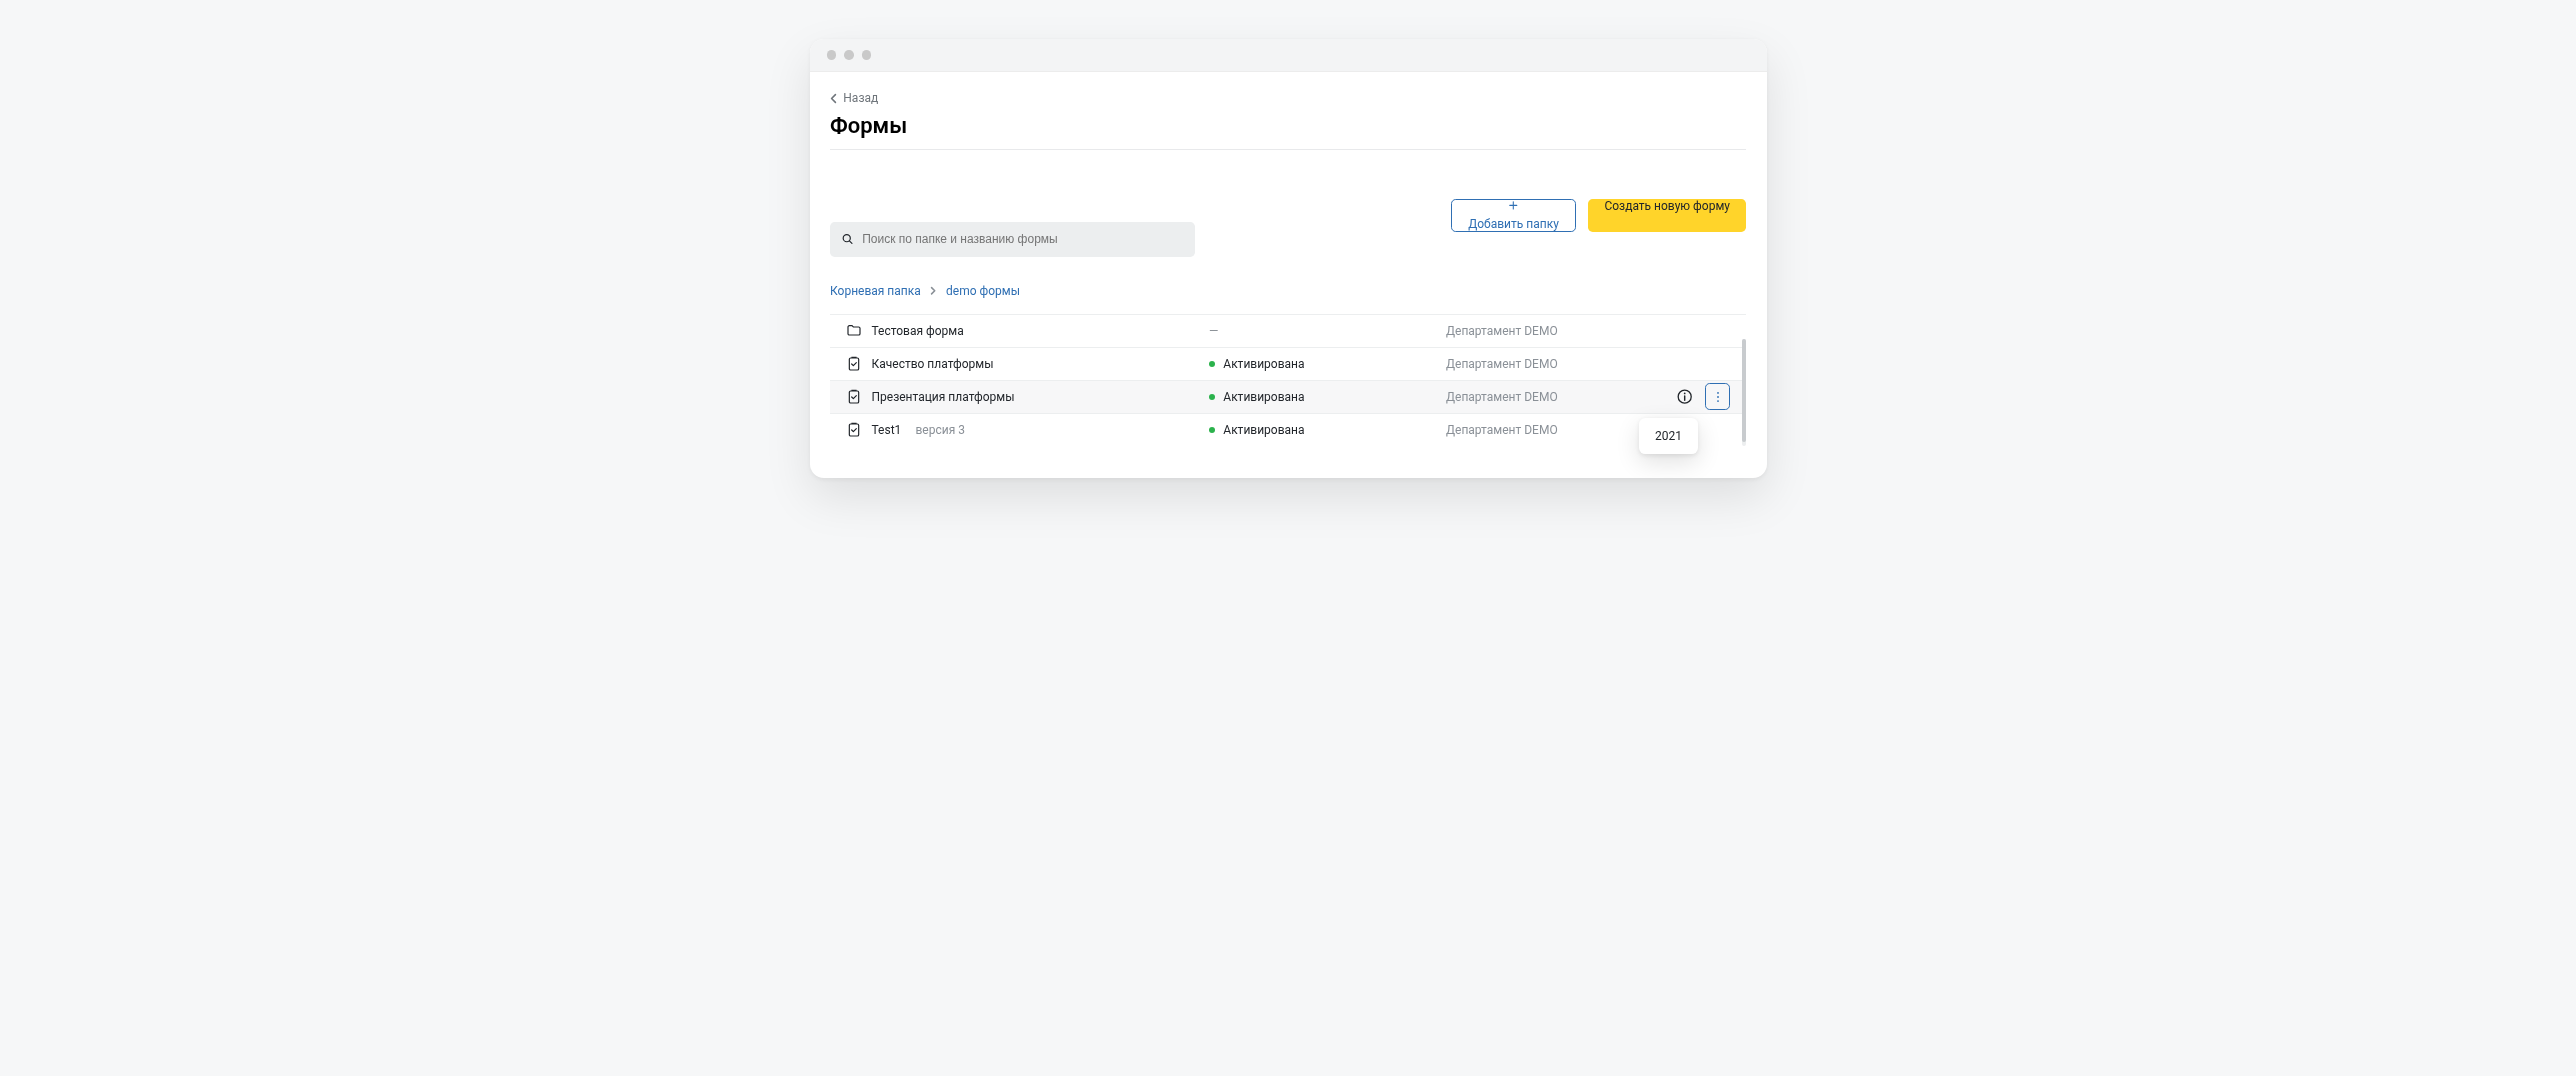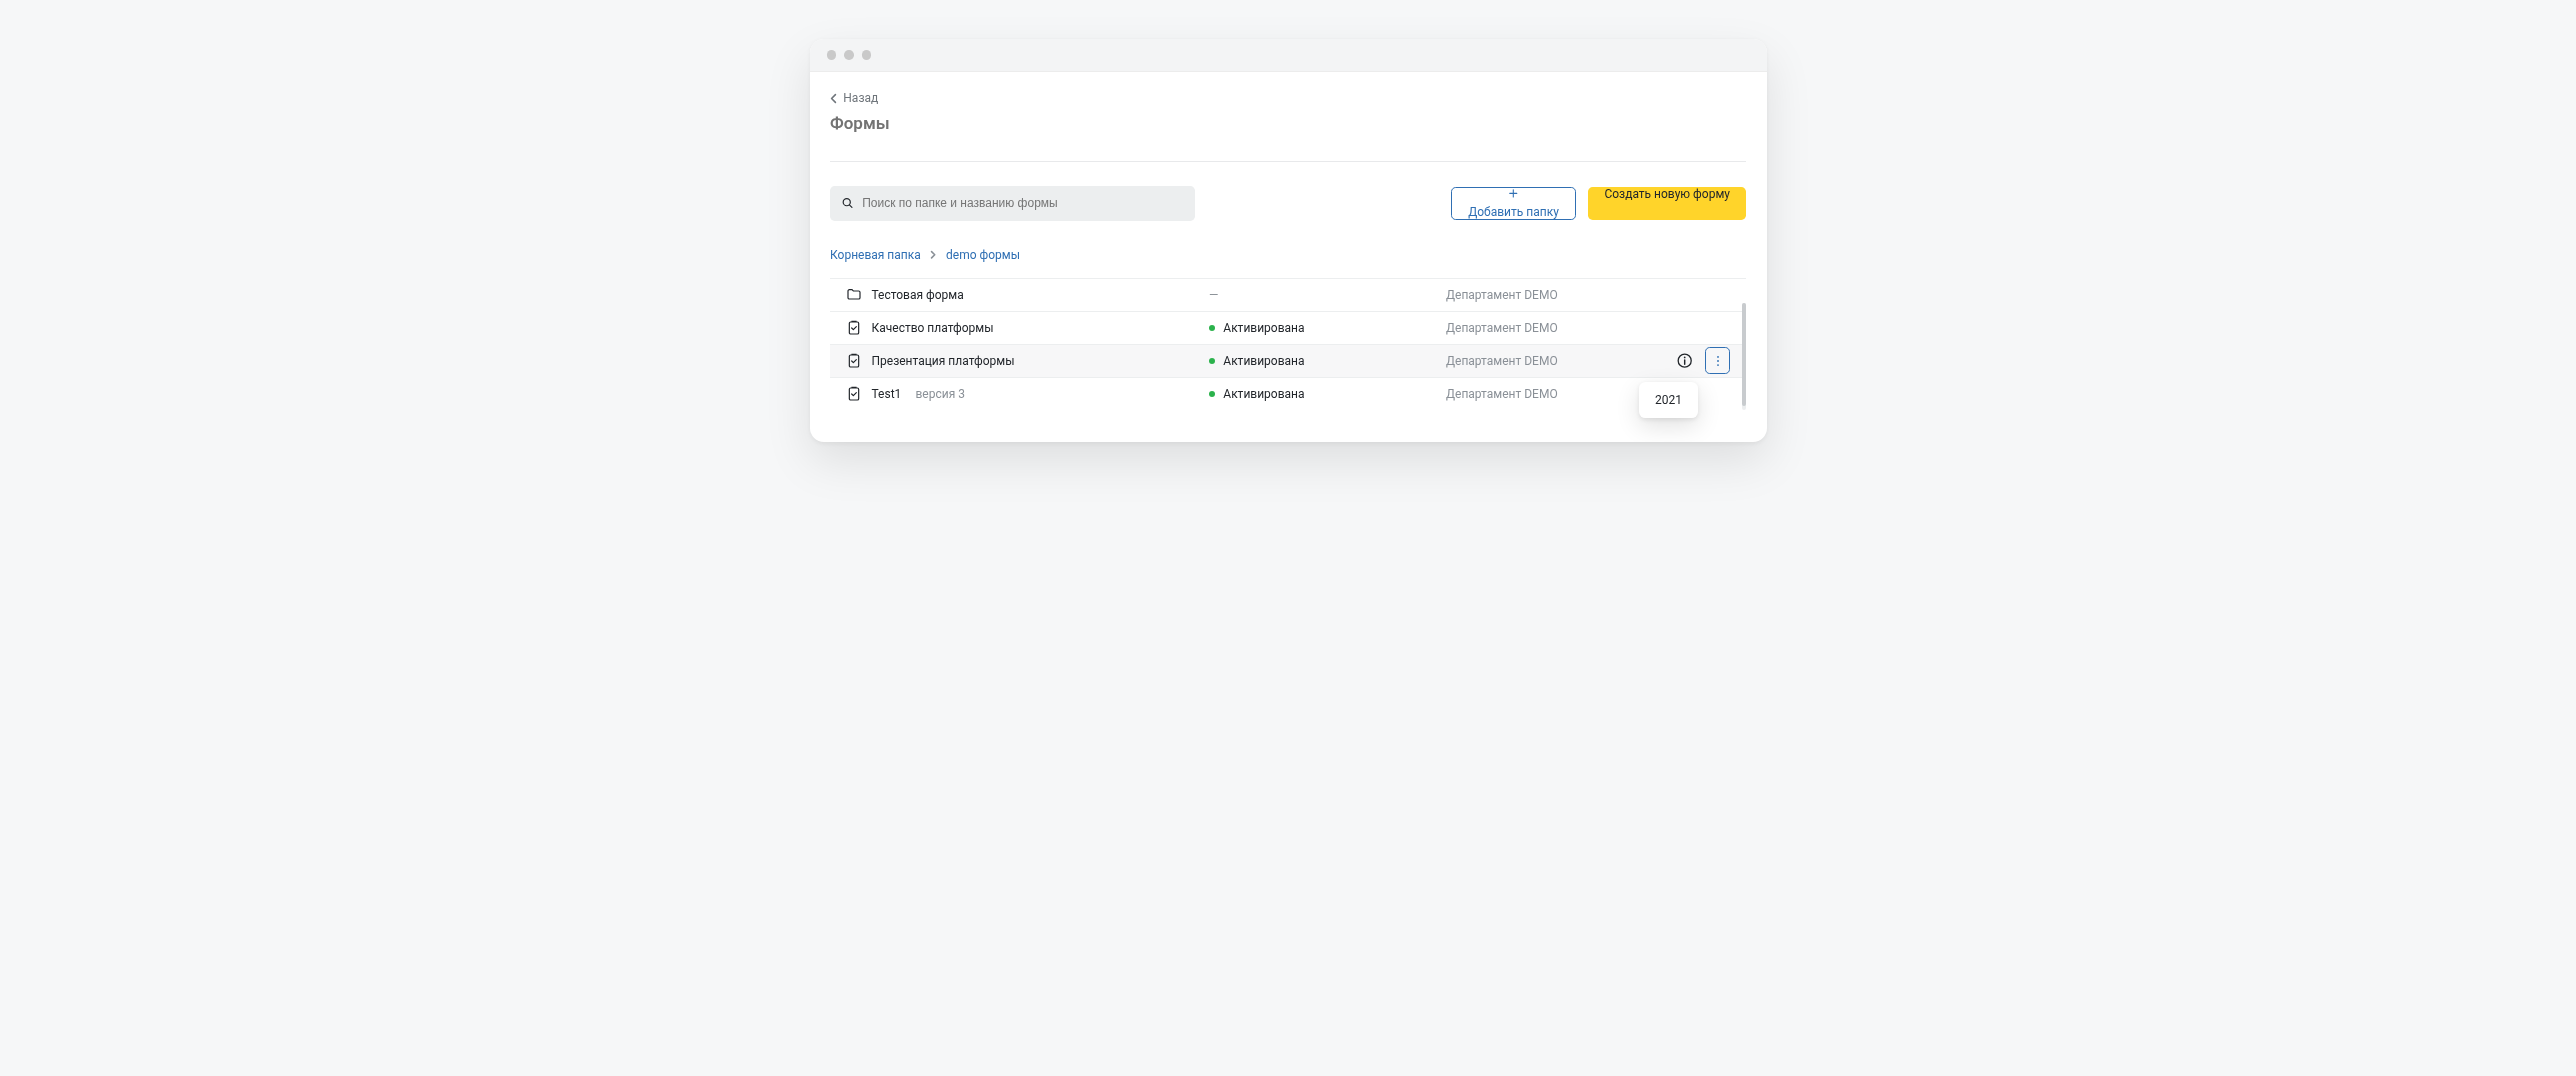--- a/index.html
+++ b/index.html
@@ -29,28 +29,28 @@
     padding-left: 17.4px;
     gap: 8px;
     border-bottom: 0.8px solid #ececec;
   }
   .tldot { width: 9.5px; height: 9.5px; border-radius: 50%; background: #c9c9c9; }
   .content { padding: 19px 20.5px 32px 20.5px; }
 
   .back-row { display: flex; align-items: center; gap: 6.3px; color: #6f757b; cursor: pointer; margin-bottom: 8px; }
   .back-row svg { display:block; }
 
-  h1.page-title { font-size: 17px; font-weight: 600; color: #737373; margin-bottom: 28px; }
+  h1.page-title { font-size: 22px; font-weight: 600; color: #000000; margin-bottom: 11px; }
   .divider { height: 0.8px; background: #e8e9eb; margin-bottom: 24px; }
 
   .toolbar { display: flex; align-items: center; justify-content: space-between; margin-bottom: 27px; gap: 12.6px; }
   .search-box {
     display: flex; align-items: center; gap: 8px;
     background: #eceeef; border-radius: 4.7px; padding: 0 11px;
-    width: 365px; height: 35px; color: #6f757b;
+    width: 365px; height: 35px; color: #6f757b; margin-top: 48px;
   }
   .search-box input {
     border: 0; outline: 0; background: transparent; width: 100%;
     font-size: 12px; color: #22262b;
   }
   .toolbar-right { display: flex; align-items: center; gap: 12.6px; }
   .btn {
     height: 33px; padding: 0 16px; border-radius: 4.7px;
     display: inline-flex; align-items: center; gap: 6.3px;
     font-size: 12px; cursor: pointer; white-space: nowrap; flex-direction: column;

